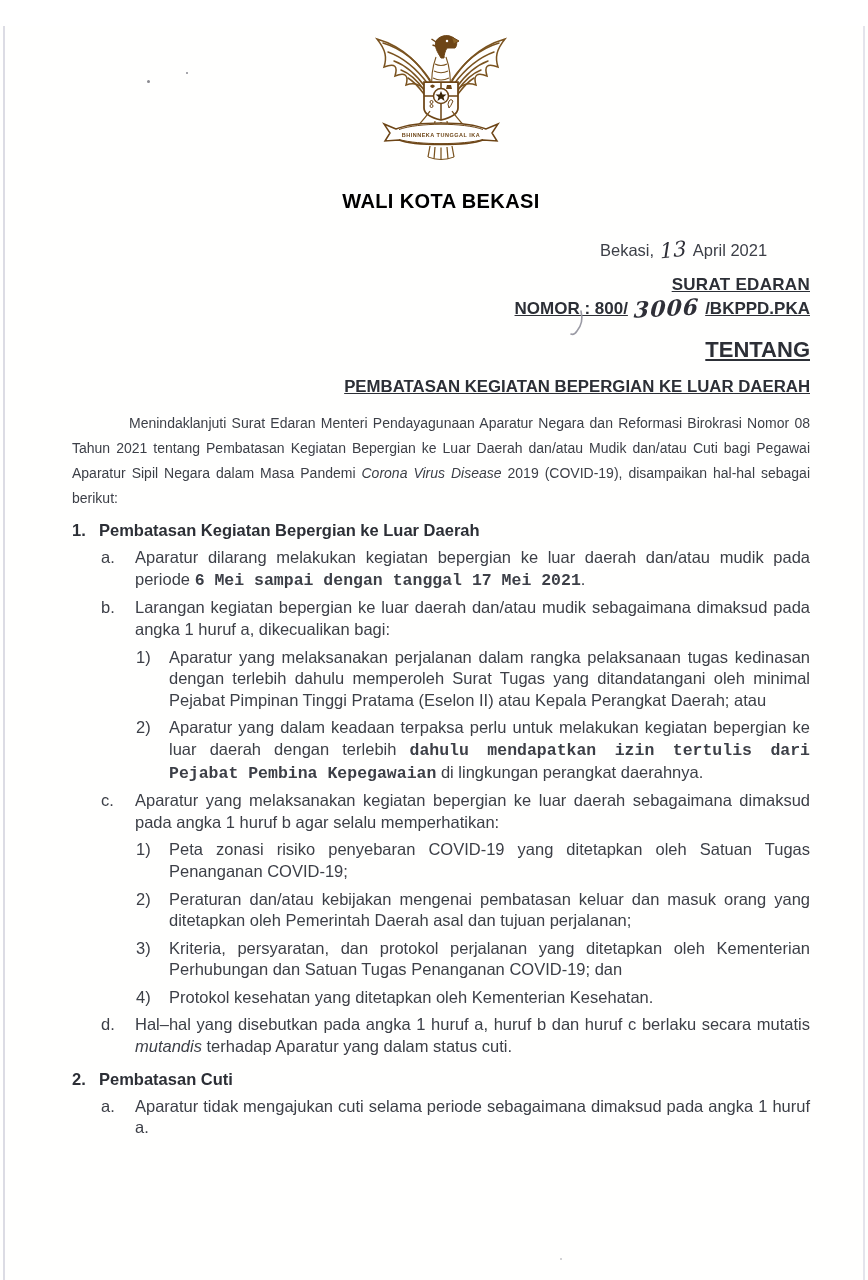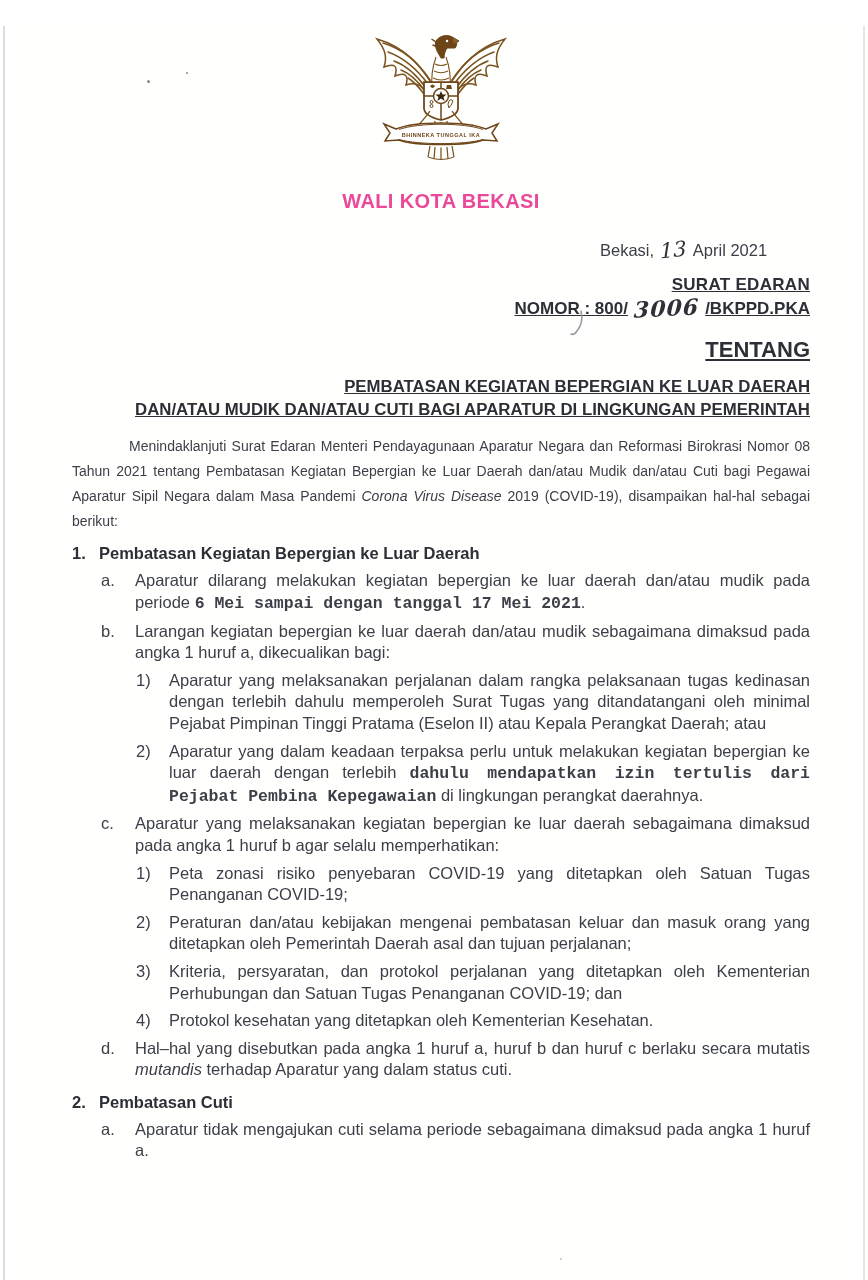--- a/index.html
+++ b/index.html
@@ -14,21 +14,21 @@
   .edge-left{left:3px;}
   .edge-right{right:3px;background:#e4e4ec;}
   .speck{position:absolute;border-radius:50%;background:#8a8a90;}
   .content{position:relative;padding:0 58px 0 72px;}
 
   .emblem-wrap{width:150px;margin:26px auto 0;text-align:center;}
   .emblem-wrap svg{display:block;margin:0 auto;}
 
   .letterhead-title{
     text-align:center;margin-top:22px;
-    font-size:20px;font-weight:700;letter-spacing:.4px;color:#ec4899;
+    font-size:20px;font-weight:700;letter-spacing:.4px;color:#000000;
   }
 
   .dateline{margin-top:24px;margin-left:528px;font-size:16.5px;color:#3c3f47;white-space:nowrap;}
   .handwrite{
     display:inline-block;font-family:"DejaVu Serif",serif;font-style:italic;
     color:#2f3038;transform:rotate(-6deg) skewX(-4deg);
   }
   .hw-day{font-size:21px;margin:0 6px;position:relative;top:1px;}
   .hw-number{font-size:22px;margin:0 6px;position:relative;top:2px;letter-spacing:1px;transform:rotate(-3deg) skewX(-6deg);}
 
@@ -147,21 +147,20 @@
       <div class="doc-type">SURAT EDARAN</div>
       <div class="doc-number">
         <span>NOMOR : 800/</span><span class="handwrite hw-number">3006</span><span>/BKPPD.PKA</span>
         <svg class="pen-squiggle" width="20" height="30" viewBox="0 0 20 30">
           <path d="M12,2 C14,10 13,16 8,22 C6,25 4,26 2,25" stroke="#9a9aa4" stroke-width="1.6" fill="none" stroke-linecap="round"></path>
         </svg>
       </div>
       <div class="tentang">TENTANG</div>
       <div class="doc-title">
         <div><span>PEMBATASAN KEGIATAN BEPERGIAN KE LUAR DAERAH</span></div>
-        <div><span>DAN/ATAU MUDIK DAN/ATAU CUTI BAGI APARATUR DI LINGKUNGAN PEMERINTAH</span></div>
       </div>
     </div>
 
     <p class="opening"><span>Menindaklanjuti Surat Edaran Menteri Pendayagunaan Aparatur Negara dan Reformasi Birokrasi Nomor 08 Tahun 2021 tentang Pembatasan Kegiatan Bepergian ke Luar Daerah dan/atau Mudik dan/atau Cuti bagi Pegawai Aparatur Sipil Negara dalam Masa Pandemi </span><span class="i">Corona Virus Disease</span><span> 2019 (COVID-19), disampaikan hal-hal sebagai berikut:</span></p>
 
     <div>
       <div class="sec-head">
         <span class="sec-num">1.</span>
         <span>Pembatasan Kegiatan Bepergian ke Luar Daerah</span>
       </div>

